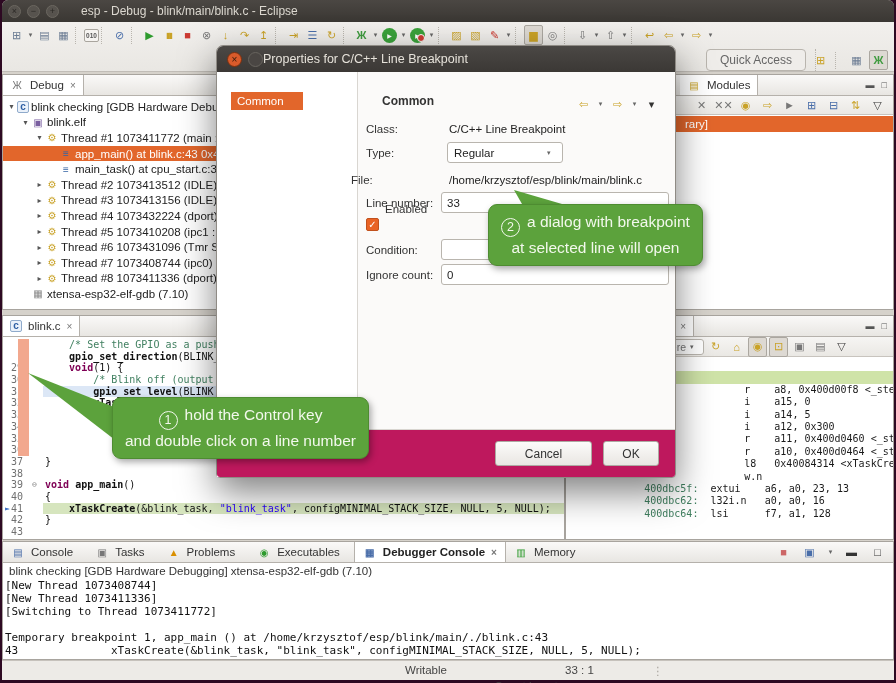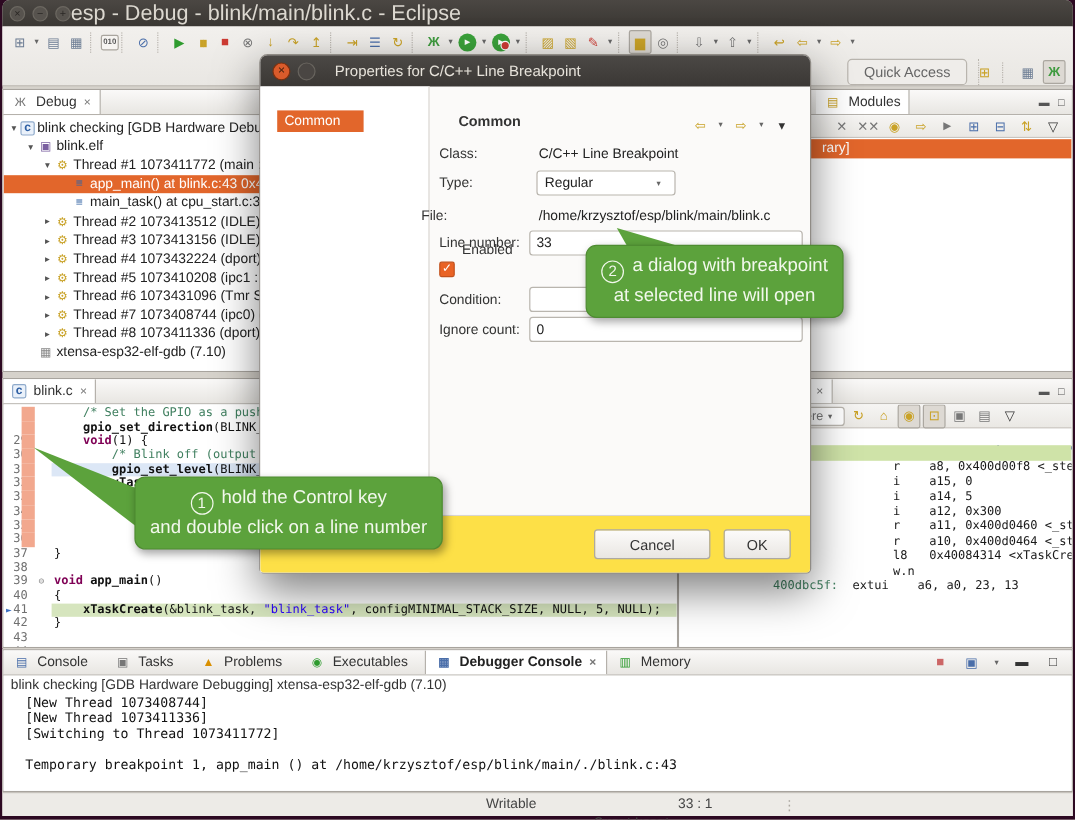--- a/index.html
+++ b/index.html
@@ -5,21 +5,21 @@
   *{margin:0;padding:0;box-sizing:border-box}
   body{width:896px;height:683px;position:relative;background:#2D0922;overflow:hidden;
        font-family:"Liberation Sans",sans-serif;-webkit-font-smoothing:antialiased}
   .abs{position:absolute}
   
   .win{position:absolute;left:2px;top:0;width:892px;height:680px;background:#D6D2CB;border-radius:6px 6px 0 0}
   .titlebar{position:absolute;left:2px;top:0;width:892px;height:22px;border-radius:6px 6px 0 0;
             background:linear-gradient(#4B4743,#3A3733);display:flex;align-items:center}
   .wbtn{width:13px;height:13px;border-radius:50%;background:#57534E;border:1px solid #6B6760;
         color:#2B2825;font-size:9px;line-height:11px;text-align:center;margin-left:6px}
-  .wtitle{color:#DCD8D0;font-size:18px;}
+  .wtitle{color:#DCD8D0;font-size:12px;margin-left:22px}
   .toolbar{position:absolute;left:2px;top:22px;width:892px;height:50px;
            background:linear-gradient(#F2F0ED,#E9E7E3);border-bottom:1px solid #C1BDB7}
   .ticons{position:absolute;left:5px;top:2px;display:flex;align-items:center;height:22px}
   .tbi{width:19px;height:20px;display:flex;align-items:center;justify-content:center;
        font-size:11px;color:#666;position:relative;flex:none}
   .caret{width:9px!important;font-size:7px!important;color:#666}
   .sep{width:7px;height:17px;border-left:1px dotted #B9B5AE;margin:0 2px;flex:none}
   .pressed{background:#DDD9D3;border:1px solid #ABA7A0;border-radius:2px}
   .g-green{color:#2E9B2E}.g-gold{color:#C9A227}.g-red{color:#CC3B33}.g-blue{color:#4A6EA9}
   .g-gray{color:#777}.g-steel{color:#6B7C93}.g-dark{color:#333}.g-warn{color:#D98F00}
@@ -82,21 +82,21 @@
   
   .mtools{height:19px;background:linear-gradient(#F6F5F3,#EAE8E4);border-bottom:1px solid #C8C4BE;
           display:flex;align-items:center;justify-content:flex-end;gap:3px;padding-right:6px}
   .mrow{height:16px;margin-top:1px;background:#E2662B;color:#fff;font-size:11.5px;line-height:16px;
         padding-left:119px;white-space:nowrap}
   
   .ctab{display:flex;align-items:center;gap:4px;padding:0 8px;font-size:11.5px;color:#333;flex:none}
   .ctab.sel{background:#fff;border-left:1px solid #B5B1AB;border-right:1px solid #B5B1AB;font-weight:bold;color:#222}
   .clab{font-size:11.5px;color:#333;padding:2px 6px;white-space:nowrap}
   .cline{font-family:"DejaVu Sans Mono",monospace;font-size:11px;white-space:pre;height:13px;
-         line-height:13px;padding-left:18px;color:#111}
+         line-height:13px;padding-left:2px;color:#111}
   
   .statusbar{position:absolute;left:2px;top:660px;width:892px;height:20px;background:#EDEBE7;
              border-top:1px solid #C6C2BC;font-size:11.5px;color:#444}
   
   .dialog{position:absolute;left:216px;top:45px;width:460px;height:433px;background:#FBFAF9;
           border:1px solid #8F8B85;border-radius:7px 7px 4px 4px;box-shadow:0 14px 36px rgba(0,0,0,.5);z-index:50}
   .dtitle{height:26px;background:linear-gradient(#4B4845,#3B3835);border-radius:6px 6px 0 0;
           display:flex;align-items:center;color:#E6E2DA;font-size:12.5px}
   .dbtn-close{width:15px;height:15px;border-radius:50%;background:#D95B2B;border:1px solid #7A3010;
               color:#3A1C0C;font-size:10px;line-height:13px;text-align:center;margin-left:10px}
@@ -106,21 +106,21 @@
               line-height:18px;padding-left:6px}
   .dside-item.sel{background:#E2662B;color:#fff}
   .dlabel{position:absolute;font-size:11.5px;color:#333}
   .dvalue{position:absolute;font-size:11.5px;color:#222}
   .dinput{position:absolute;height:21px;width:228px;background:#fff;border:1px solid #B9B5AE;border-radius:3px;
           font-family:"Liberation Sans",sans-serif;font-size:11.5px;color:#222;padding:0 5px}
   .dcombo{position:absolute;width:116px;height:21px;background:#fff;border:1px solid #B9B5AE;border-radius:3px;
           display:flex;justify-content:space-between;align-items:center;padding:0 6px;font-size:11.5px;color:#222}
   .dcheck{position:absolute;width:13px;height:13px;background:#E96325;border:1px solid #C1511D;border-radius:2px;
           color:#fff;font-size:10px;line-height:12px;text-align:center}
-  .dbottom{position:absolute;left:0;right:0;bottom:0;height:48px;background:#fde047;
+  .dbottom{position:absolute;left:0;right:0;bottom:0;height:48px;background:#be185d;
            border-top:1px solid #D8D5D0;border-radius:0 0 3px 3px}
   .dbtn{position:absolute;height:25px;border:1px solid #ADA9A2;border-radius:3px;
         background:linear-gradient(#FCFBFA,#E9E6E2);font-size:12px;color:#333;
         display:flex;align-items:center;justify-content:center}
   .dheader{position:absolute;font-size:12px;font-weight:bold;color:#333}
   .dnav{position:absolute;display:flex;gap:3px;align-items:center;font-size:11px}
   
   .callout{position:absolute;background:#5CA23C;border:1px solid #4E8C31;border-radius:9px;
            box-shadow:2px 3px 7px rgba(0,0,0,.35);color:#F2F8EC;text-align:center;
            padding:6px 12px;font-size:15.5px;line-height:22px;z-index:60;white-space:nowrap}
@@ -539,21 +539,27 @@
         </div>
 
         <div class="drow ind">
           <span><span class="dins">w.n</span></span>
         </div>
 
         <div class="drow">
           <span><span class="addr">400dbc5f:</span><span class="dins">  extui    a6, a0, 23, 13</span></span>
         </div>
 
-
+        <div class="drow">
+          <span><span class="addr">400dbc62:</span><span class="dins">  l32i.n   a0, a0, 16</span></span>
+        </div>
+
+        <div class="drow">
+          <span><span class="addr">400dbc64:</span><span class="dins">  lsi      f7, a1, 128</span></span>
+        </div>
 
         <div class="drow">
           
         </div>
 
       </div>
   </div>
 </div>
 
 <div class="panel" style="left:2px;top:541px;width:892px;height:119px">
@@ -607,36 +613,37 @@
   </div>
   <div class="pbody">
     <div class="clab">blink checking [GDB Hardware Debugging] xtensa-esp32-elf-gdb (7.10)</div>
     <div>
 
     <div class="cline">[New Thread 1073408744]</div>
         <div class="cline">[New Thread 1073411336]</div>
         <div class="cline">[Switching to Thread 1073411772]</div>
         <div class="cline"></div>
         <div class="cline">Temporary breakpoint 1, app_main () at /home/krzysztof/esp/blink/main/./blink.c:43</div>
+        <div class="cline">43              xTaskCreate(&amp;blink_task, "blink_task", configMINIMAL_STACK_SIZE, NULL, 5, NULL);</div>
       </div>
   </div>
 </div>
 
 <div class="statusbar">
   <span class="abs" style="left:403px;top:3px">Writable</span>
   <span class="abs" style="left:493px;top:19px">Smart Insert</span>
   <span class="abs" style="left:563px;top:3px">33 : 1</span>
   <span class="abs" style="left:650px;top:3px;color:#ABA7A0">⋮</span>
 </div>
 
 <div class="dialog">
   <div class="dtitle">
     <span class="dbtn-close">×</span>
     <span class="dbtn-max"></span>
-    <span style="margin-left:16px">Properties for C/C++ Line Breakpoint</span>
+    <span style="">Properties for C/C++ Line Breakpoint</span>
   </div>
   <div class="dsidebar">
     <div>
 
     <div class="dside-item sel">Common</div>
       </div>
   </div>
   <div class="dheader" style="left:165px;top:48px">Common</div>
   <div class="dnav" style="right:14px;top:48px">
 

